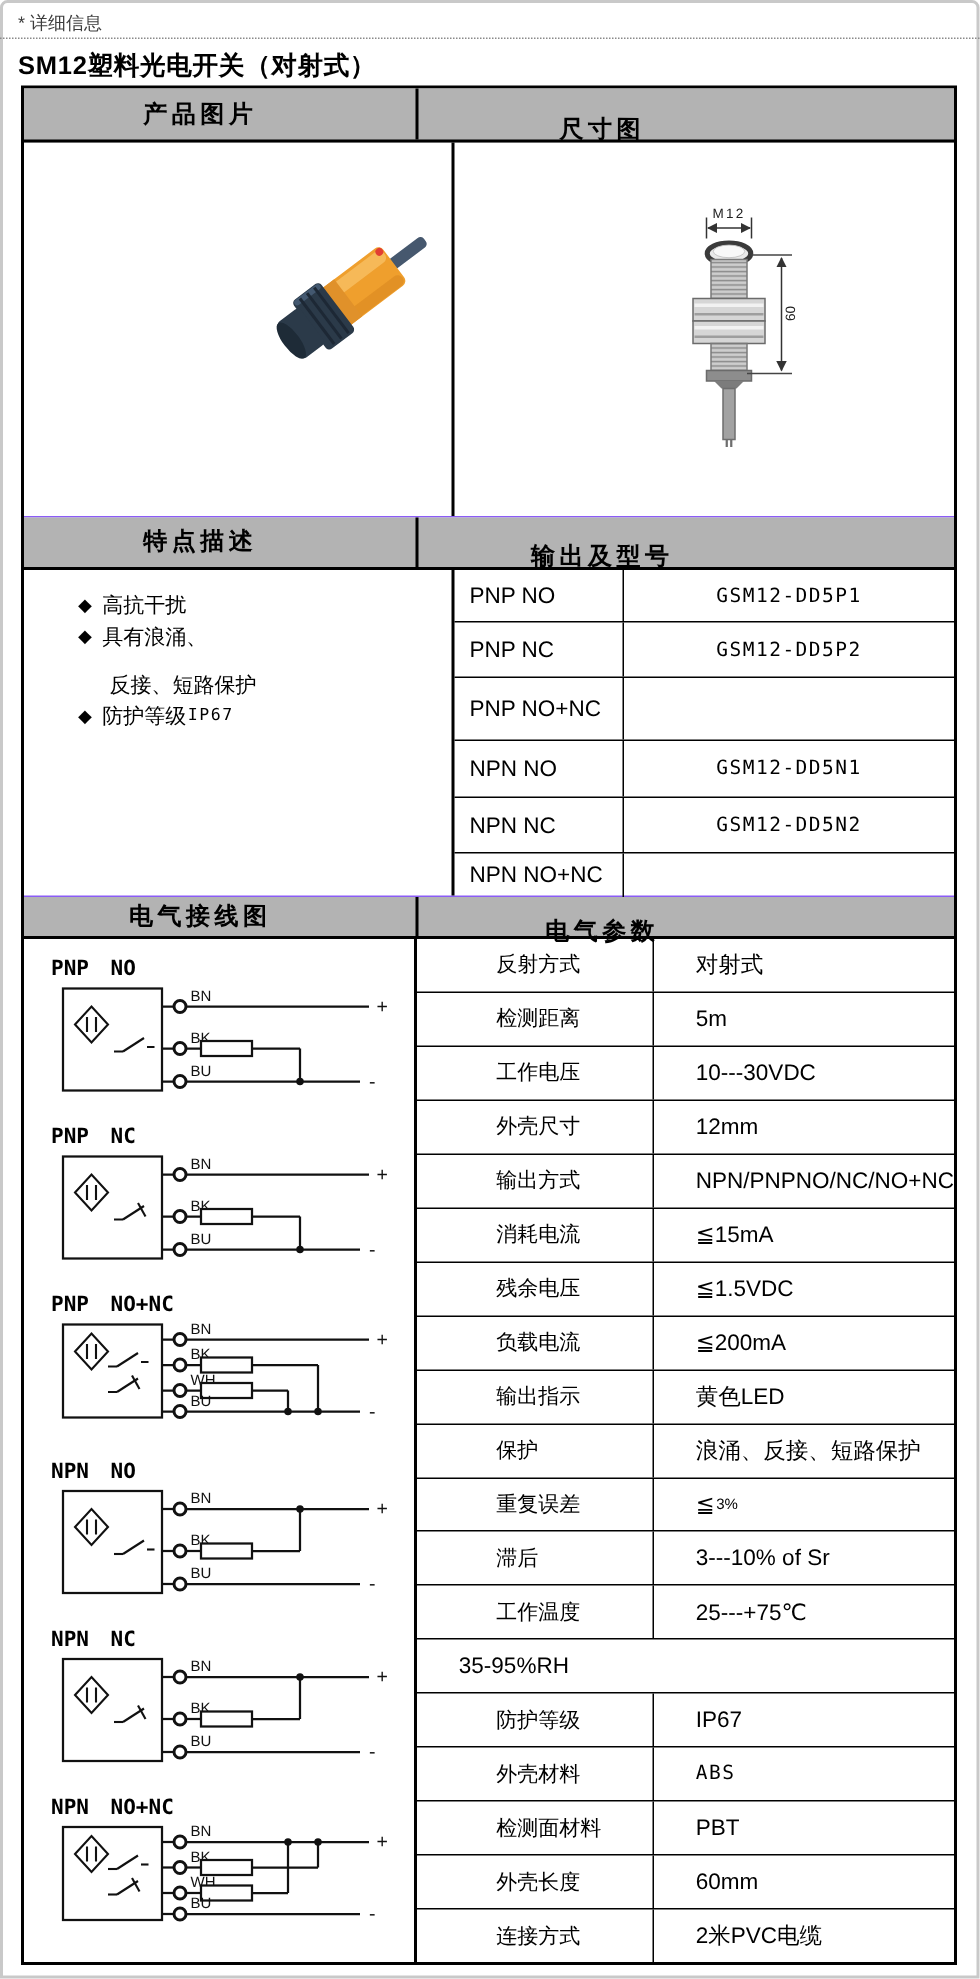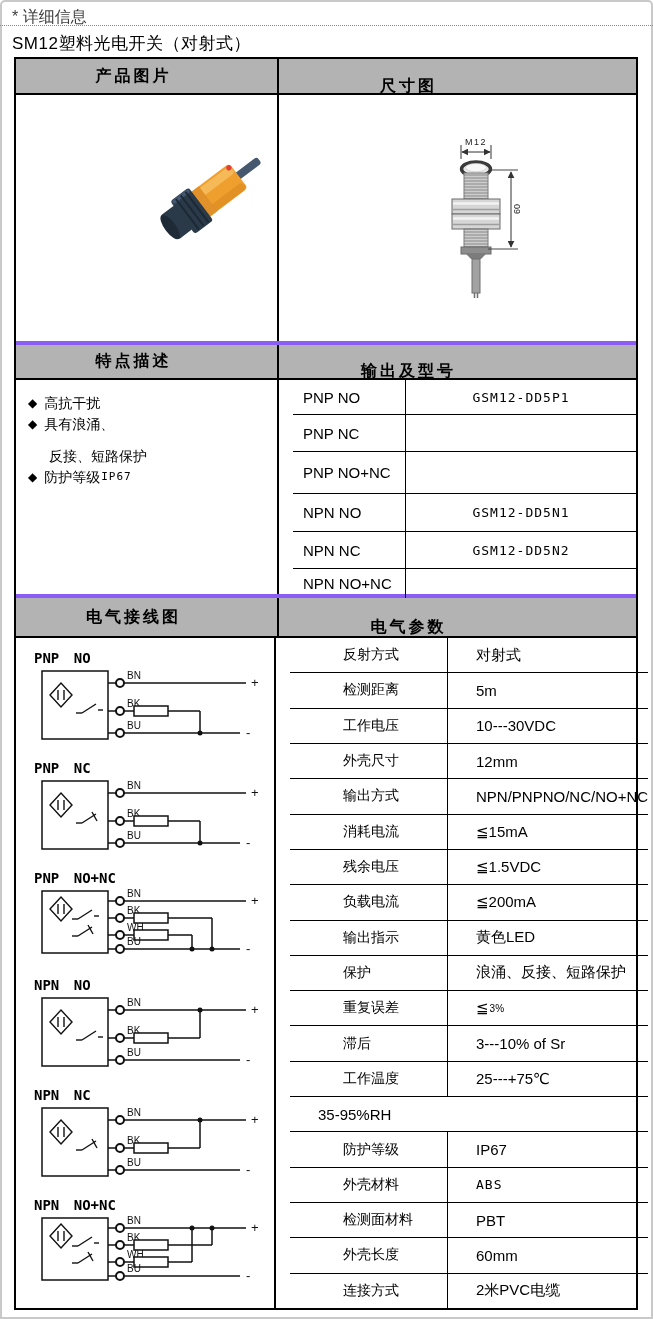--- a/index.html
+++ b/index.html
@@ -2,30 +2,30 @@
 <html style="--header_bg: #b3b3b3; --table_border: #000000; --sensor_orange: #ef9f2d; --sensor_dark: #2b3a49; --led_red: #e23e33;"><head>
 <meta charset="utf-8">
 <style>
   html,body{margin:0;padding:0;}
   body{
     width:653px;height:1319px;position:relative;background:#ffffff;color:#000;
     font-family:"Liberation Sans","DejaVu Sans",sans-serif;
     overflow:hidden;
   }
   .page-frame{position:absolute;inset:0;border:2px solid #c9c9c9;border-radius:5px 5px 0 0;pointer-events:none;}
-  .note{position:absolute;left:12px;top:7px;font-size:16px;color:#3d3d3d;}
+  .note{position:absolute;left:12px;top:7px;font-size:12px;color:#3d3d3d;}
   .dotted-sep{position:absolute;left:0;right:0;top:25px;border-top:1px dotted #8a8a8a;height:0;}
-  .page-title{position:absolute;left:12px;top:32px;font-size:17px;font-weight:normal;letter-spacing:.5px;}
+  .page-title{position:absolute;left:12px;top:32px;font-size:17px;font-weight:bold;letter-spacing:.5px;}
 
   .spec{position:absolute;left:14px;top:57px;width:624px;height:1253px;border:2px solid #000;
         box-sizing:border-box;display:flex;flex-direction:column;background:#fff;}
-  .row{display:flex;box-sizing:border-box;min-height:0;gap:14px;}
-  .r1{height:36px;} .r2{height:250px;} .r3{height:35px;} .r4{height:218px;} .r5{height:40px;} .r6{flex:1;}
+  .row{display:flex;box-sizing:border-box;min-height:0;}
+  .r1{height:36px;} .r2{height:250px;} .r3{height:35px;} .r4{height:218px;} .r5{height:28px;} .r6{flex:1;}
   .hdr{background:var(--header_bg,#b3b3b3);border-bottom:2px solid #000;}
-  .body-row{border-bottom:4px solid #8b5cf6;}
+  .body-row{border-bottom:1px solid #8b5cf6;padding-left:24px;}
   .r6{border-bottom:0;}
   .cl{width:263px;border-right:2px solid #000;box-sizing:border-box;position:relative;min-height:0;}
   .cr{flex:1;position:relative;box-sizing:border-box;min-height:0;}
   .hcell{display:flex;align-items:center;justify-content:center;font-weight:bold;font-size:16px;letter-spacing:3px;}
   .hcell.hl{padding-right:26px;}
   .hcell.hr{padding-right:112px;margin-top:20px;}
 
   
   .img-cell svg{position:absolute;left:0;top:0;}
   .dim-wrap{position:absolute;left:151px;top:37px;}
@@ -162,20 +162,21 @@
           <span class="feat-mono">IP67</span>
         </div>
       </div>
     <div class="cr">
         <div class="out-row" style="height: 35px;">
           <div class="out-type">PNP NO</div>
           <div class="out-model">GSM12-DD5P1</div>
         </div>
         <div class="out-row" style="height: 37px;">
           <div class="out-type">PNP NC</div>
+          <div class="out-model">GSM12-DD5P2</div>
         </div>
         <div class="out-row" style="height: 42px;">
           <div class="out-type">PNP NO+NC</div>
           <div class="out-model"></div>
         </div>
         <div class="out-row" style="height: 38px;">
           <div class="out-type">NPN NO</div>
           <div class="out-model">GSM12-DD5N1</div>
         </div>
         <div class="out-row" style="height: 37px;">

